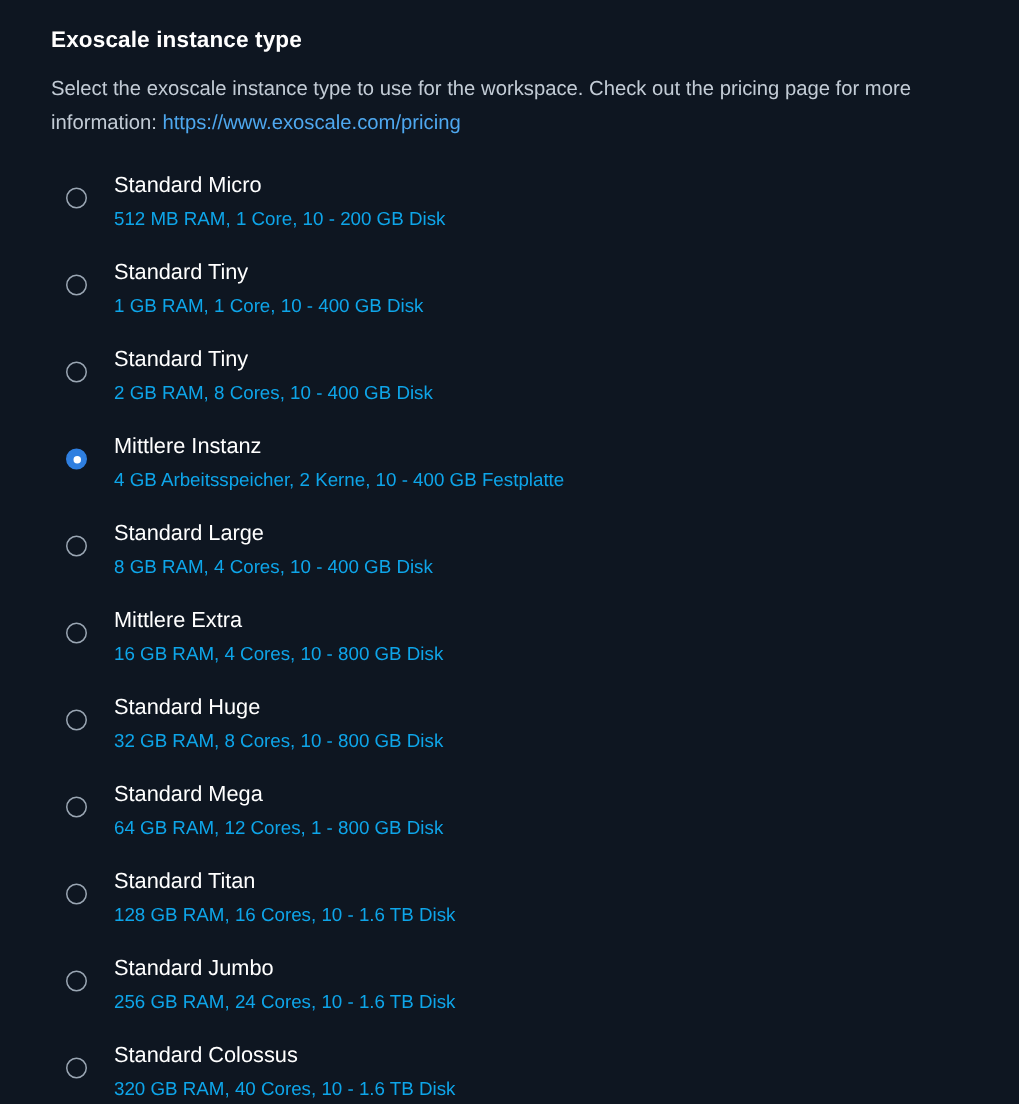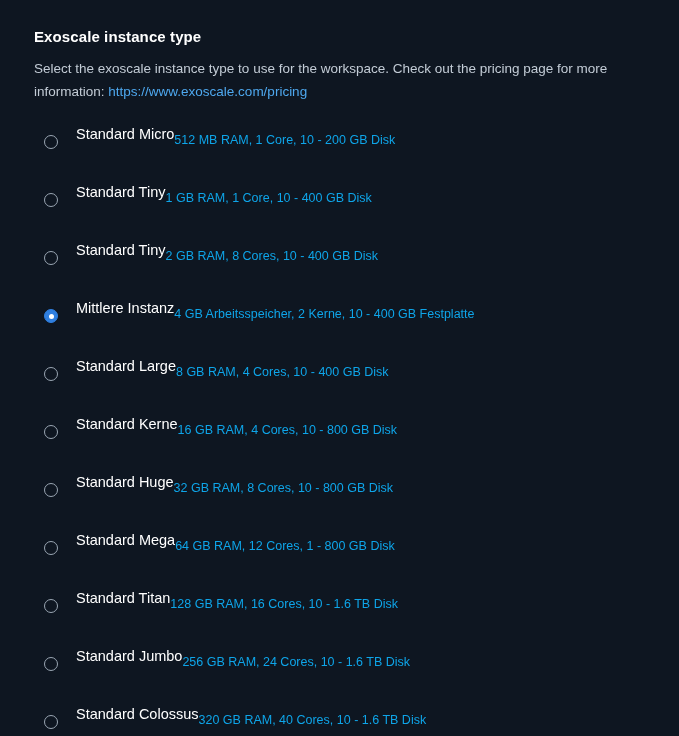--- a/index.html
+++ b/index.html
@@ -12,21 +12,21 @@
     height: 736px;
     overflow: hidden;
     font-family: "Liberation Sans", sans-serif;
     color: #e9edf2;
     -webkit-font-smoothing: antialiased;
   }
   .panel {
     box-sizing: border-box;
     width: 679px;
     height: 736px;
-    padding: 28px 34px 0 34px;
+    padding: 18px 34px 0 34px;
     background: #0e1621;
   }
   .title {
     font-size: 15px;
     font-weight: bold;
     color: #ffffff;
     margin: 0 0 10px 0;
     letter-spacing: 0.1px;
   }
   .desc {
@@ -72,22 +72,21 @@
     top: 50%;
     width: 5px;
     height: 5px;
     margin-left: -2.5px;
     margin-top: -2.5px;
     border-radius: 50%;
     background: #ffffff;
   }
   .texts {
     display: flex;
-    flex-direction: row;
-    align-items: flex-end;
+    flex-direction: column;
   }
   .opt-title {
     font-size: 14.5px;
     line-height: 19px;
     color: #ffffff;
     margin-bottom: 4px;
   }
   .opt-sub {
     font-size: 12.5px;
     line-height: 16px;
@@ -135,21 +134,21 @@
       <div class="option">
         <span class="radio"></span>
         <div class="texts">
           <div class="opt-title">Standard Large</div>
           <div class="opt-sub">8 GB RAM, 4 Cores, 10 - 400 GB Disk</div>
         </div>
       </div>
       <div class="option">
         <span class="radio"></span>
         <div class="texts">
-          <div class="opt-title">Standard Kerne</div>
+          <div class="opt-title">Mittlere Extra</div>
           <div class="opt-sub">16 GB RAM, 4 Cores, 10 - 800 GB Disk</div>
         </div>
       </div>
       <div class="option">
         <span class="radio"></span>
         <div class="texts">
           <div class="opt-title">Standard Huge</div>
           <div class="opt-sub">32 GB RAM, 8 Cores, 10 - 800 GB Disk</div>
         </div>
       </div>

